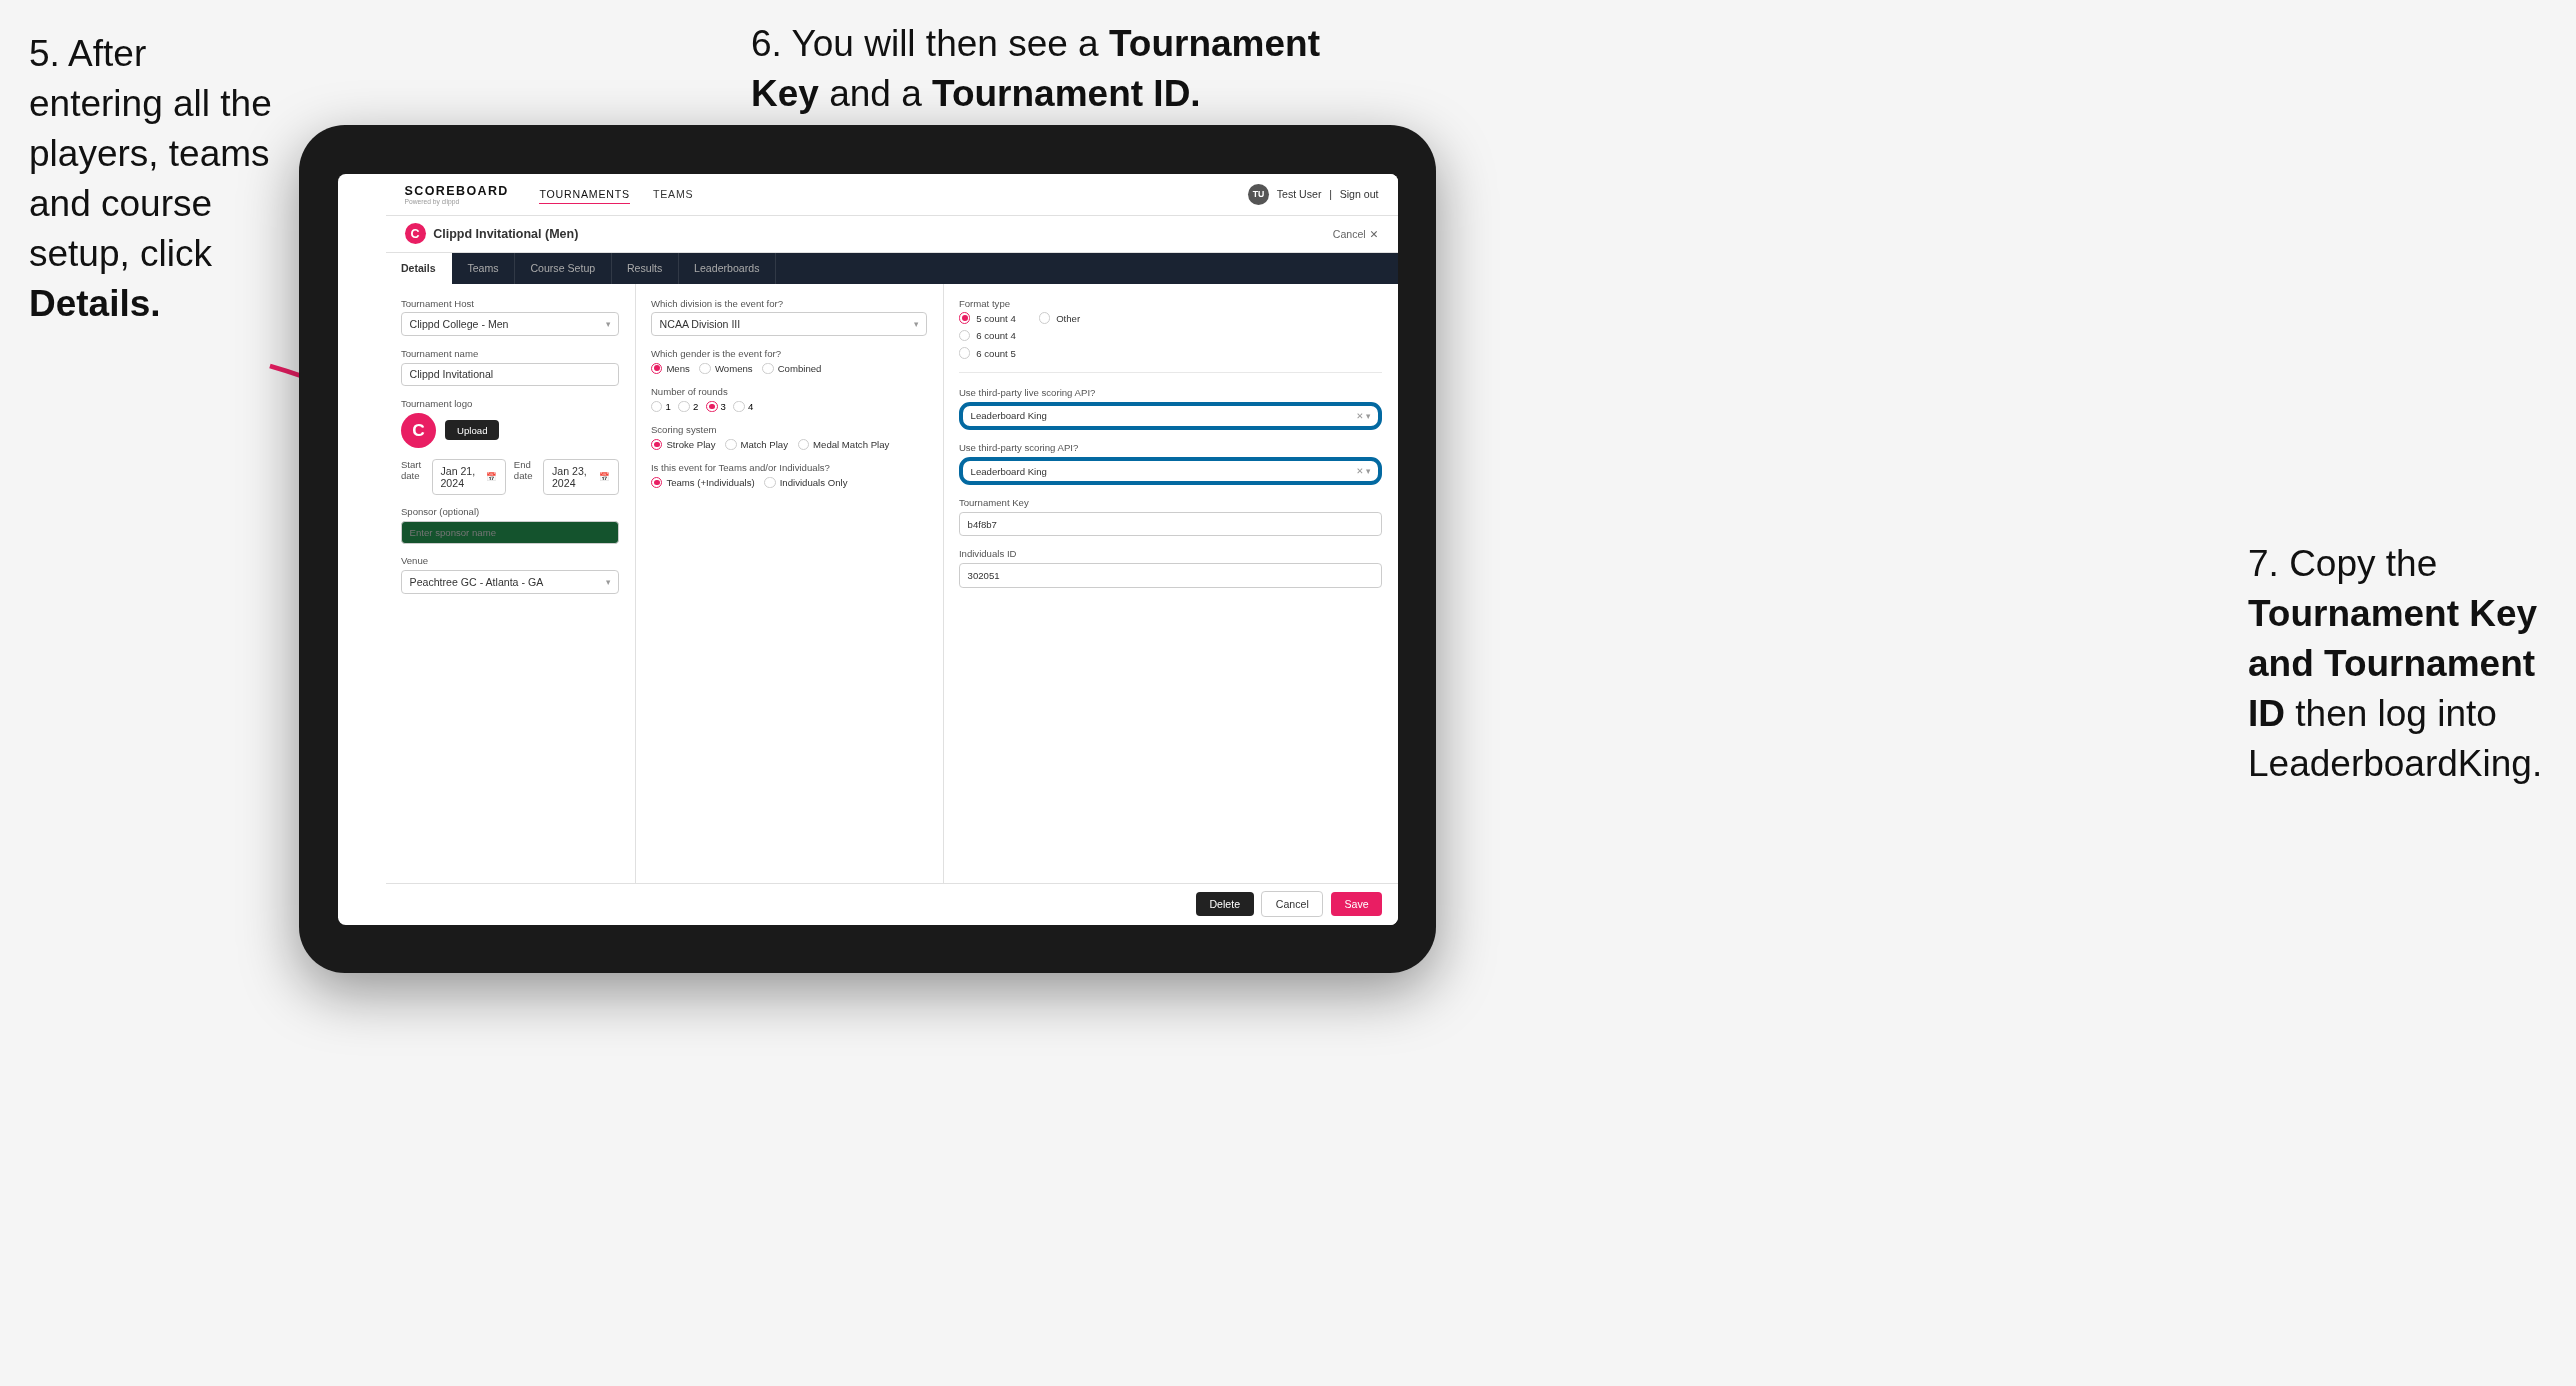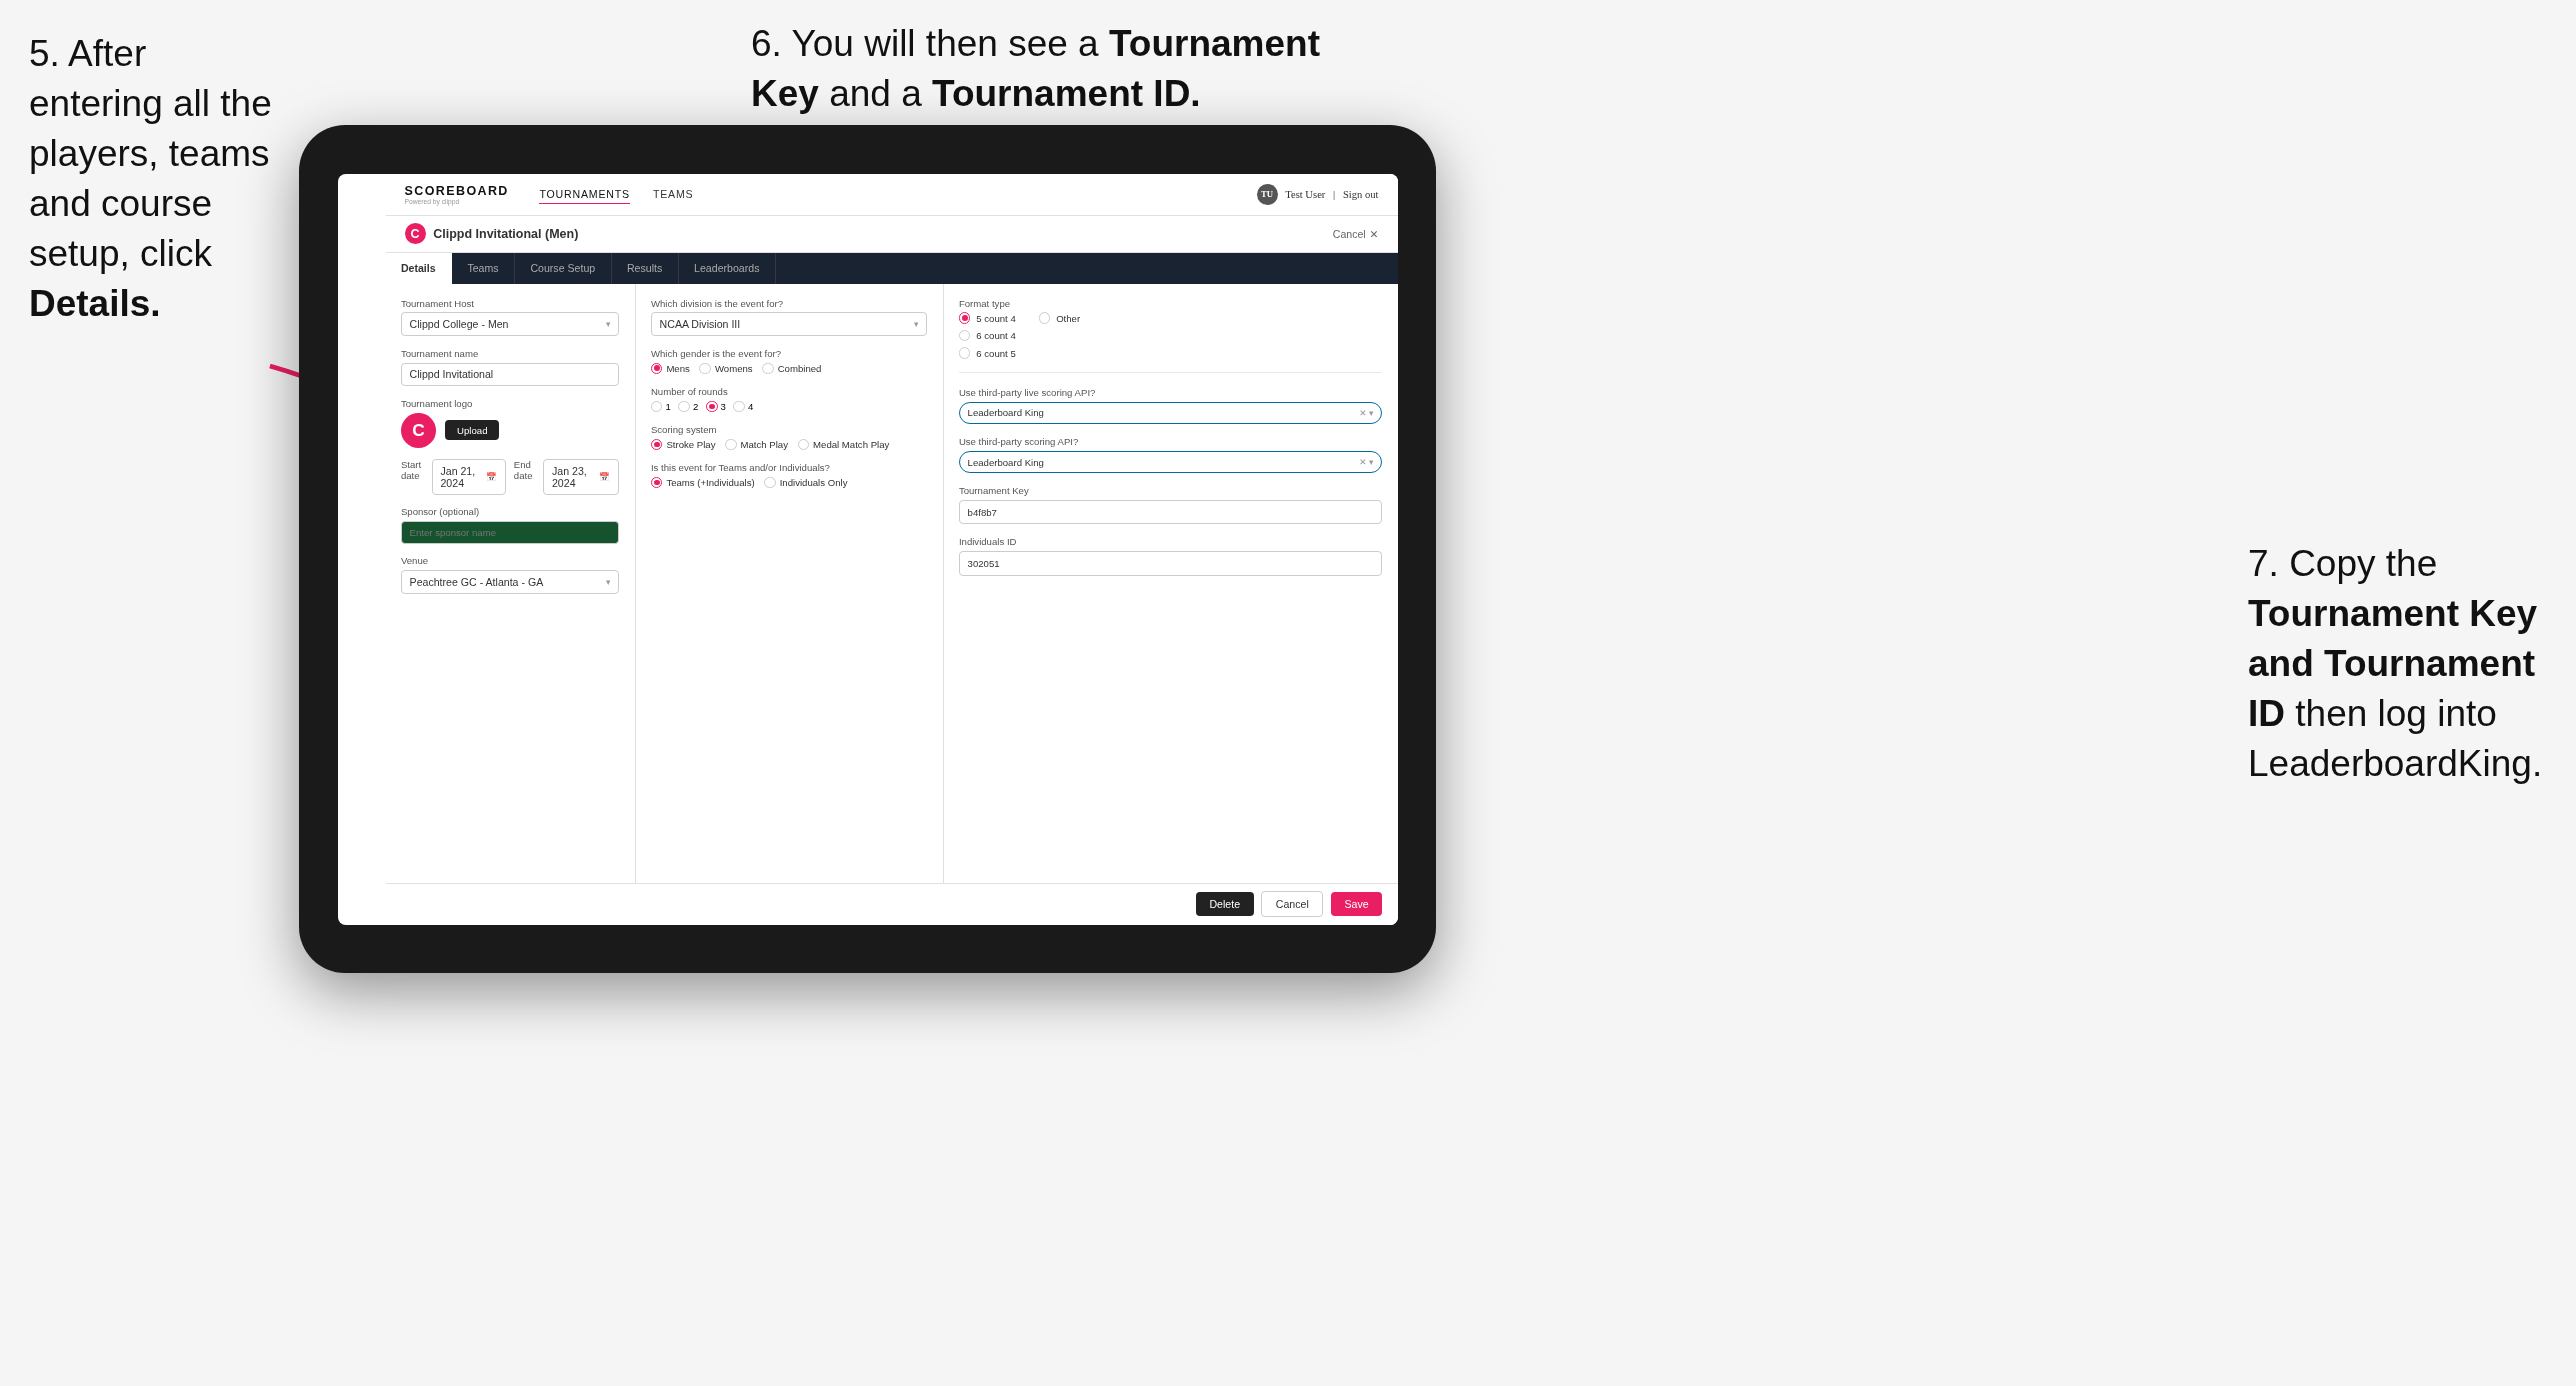--- a/index.html
+++ b/index.html
@@ -106,21 +106,20 @@
       padding: 3.9px 0;
     }
     .nav-link.active { border-bottom: 1.9px solid #e91e63; color: #111; }
     .nav-right {
       margin-left: auto;
       display: flex;
       align-items: center;
       gap: 7.7px;
       font-size: 10.6px;
       color: #333;
-      font-family: Liberation Serif, serif;
     }
     .avatar-circle {
       width: 21px; height: 21px;
       background: #555;
       border-radius: 50%;
       display: flex; align-items: center; justify-content: center;
       color: #fff; font-size: 8.7px; font-weight: 700;
     }
 
     
@@ -274,21 +273,21 @@
       border-radius: 50%;
     }
 
     .rounds-radio { display: flex; align-items: center; gap: 7.7px; }
     .round-item { display: flex; align-items: center; gap: 2.9px; font-size: 9.6px; cursor: pointer; }
 
     .format-options { display: flex; flex-direction: column; gap: 5.8px; }
     .format-row { display: flex; align-items: center; gap: 5.8px; font-size: 9.6px; color: #333; }
 
     .api-field {
-      border: 1px solid #0369a1;
+      border: 4px solid #0369a1;
       border-radius: 11px;
       padding: 4.8px 7.7px;
       font-size: 9.6px;
       color: #333;
       background: #fff;
       display: flex;
       align-items: center;
       justify-content: space-between;
     }
     .api-field .x-btn { color: #999; font-size: 8.7px; cursor: pointer; }

